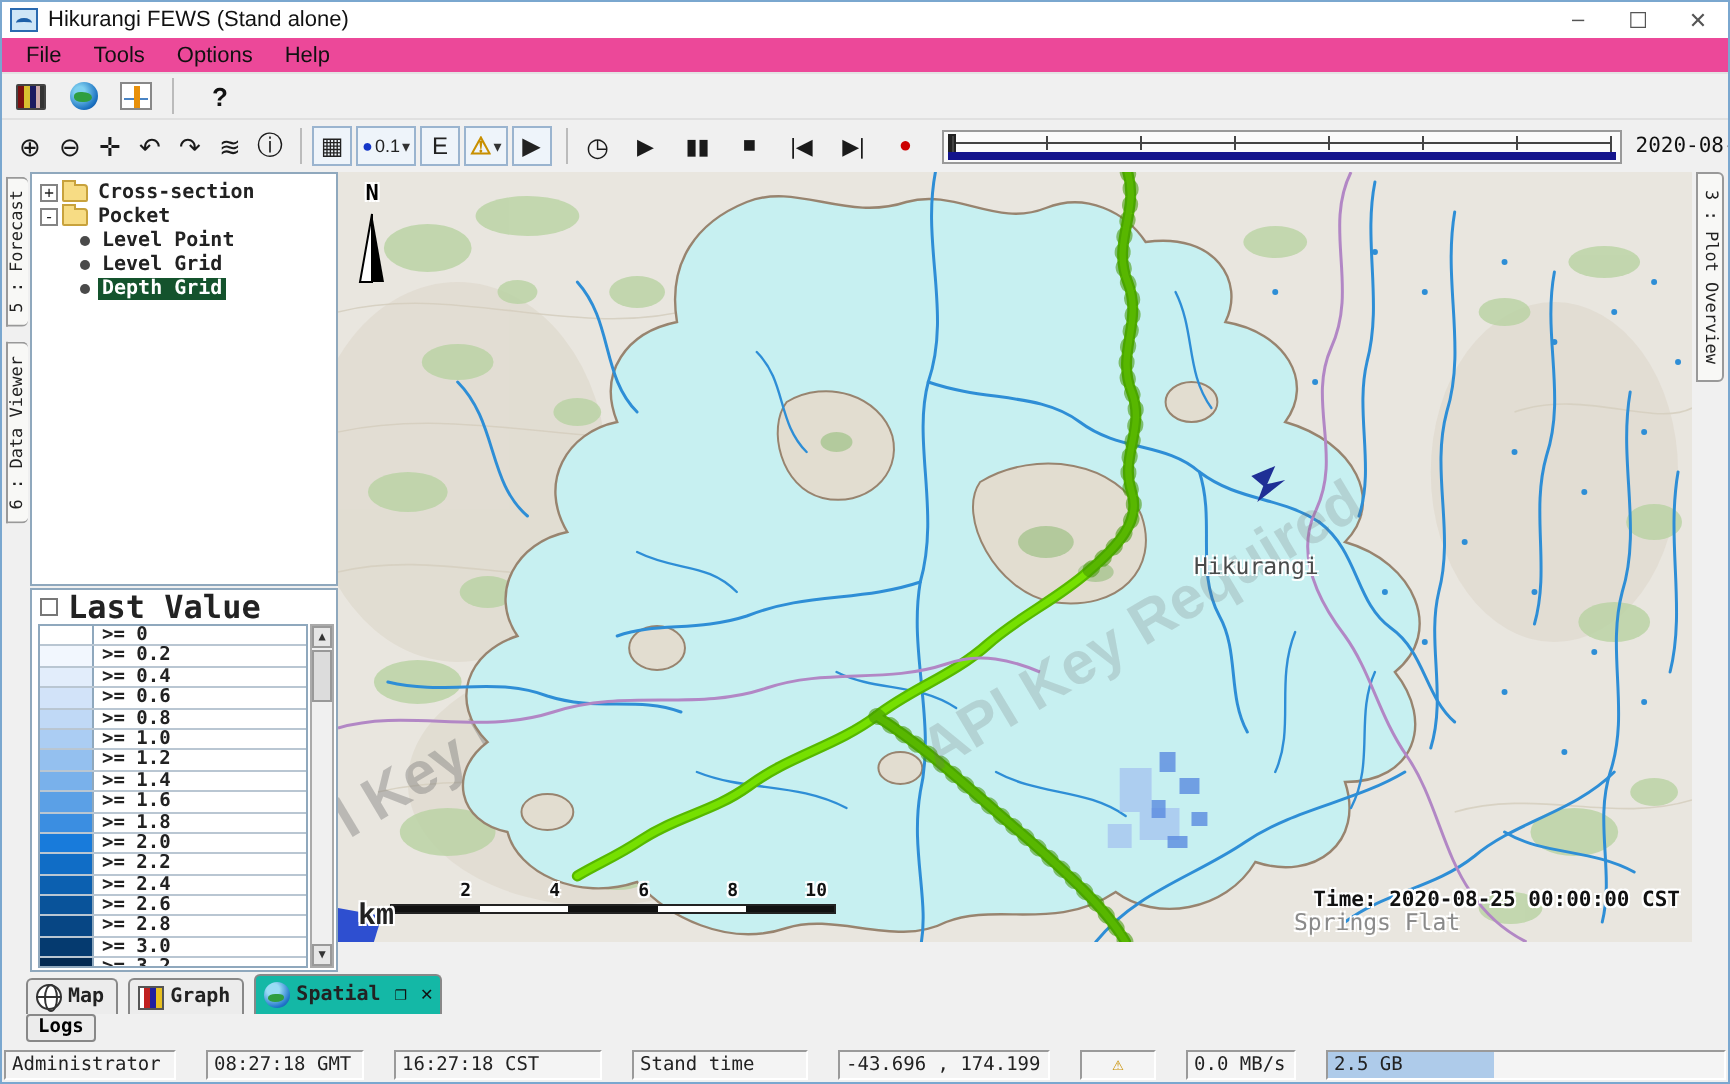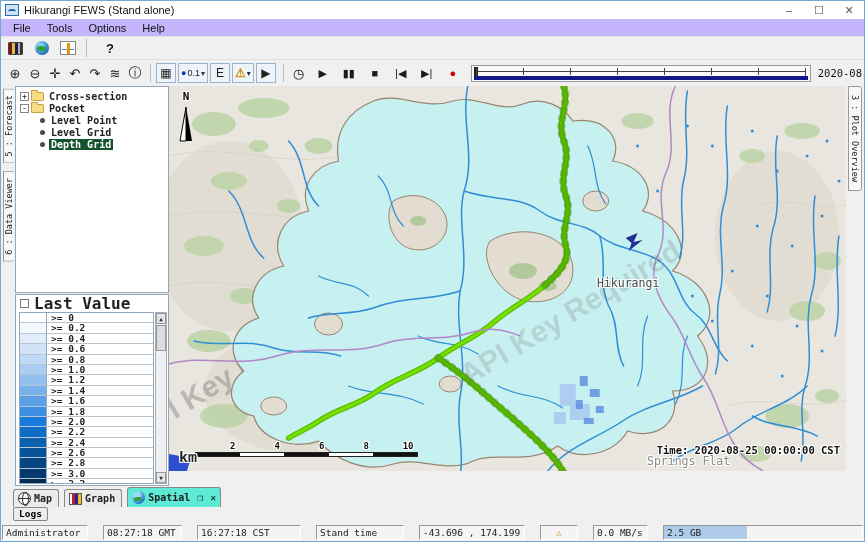--- a/index.html
+++ b/index.html
@@ -9,21 +9,21 @@
 
   
   .titlebar { height:18px; background:#ffffff; display:flex; align-items:center; padding-left:4px; flex:0 0 auto; }
   .app-icon { width:14px; height:12px; border:1px solid #2a6ab0; background:#cfe6f7; margin-right:5px; position:relative; }
   .app-icon::after { content:""; position:absolute; left:2px; top:4px; width:8px; height:3px; border-top:2px solid #1d5fa8; border-radius:50%; }
   .title-text { font-size:11px; color:#111; }
   .win-controls { margin-left:auto; display:flex; height:18px; }
   .win-btn { width:30px; height:18px; display:flex; align-items:center; justify-content:center; font-size:11px; color:#555; }
 
   
-  .menubar { height:18px; background:#c4b5fd; display:flex; align-items:center; padding-left:4px; border-bottom:1px solid #e3e3e3; flex:0 0 auto; }
+  .menubar { height:18px; background:#ec4899; display:flex; align-items:center; padding-left:4px; border-bottom:1px solid #e3e3e3; flex:0 0 auto; }
   .menu-item { padding:1px 8px; font-size:11px; color:#111; }
 
   
   .tb1 { height:22px; display:flex; align-items:center; padding-left:4px; background:#f0f0f0; flex:0 0 auto; }
   .tb2 { height:27px; display:flex; align-items:center; padding:0 2px 0 4px; background:#f0f0f0; border-top:1px solid #e0e0e0; flex:0 0 auto; }
   .sep { width:1px; height:18px; background:#bbb; margin:0 5px; flex:0 0 auto; }
   .tbtn { width:20px; height:20px; display:flex; align-items:center; justify-content:center; font-size:13px; color:#1a1a1a; flex:0 0 auto; }
   .tbtn.small { font-size:11px; }
   .vbtn { height:20px; min-width:20px; display:flex; align-items:center; justify-content:center; border:1px solid #9ab4cf; background:#eef4fa; margin-right:2px; font-size:12px; padding:0 2px; flex:0 0 auto; }
   .caret { font-size:8px; color:#333; margin-left:1px; }
@@ -88,21 +88,21 @@
   .scale-nums { display:flex; font-size:9px; font-weight:bold; color:#111; padding-left:14px; }
   .scale-nums span { width:44.5px; text-align:right; }
   .scale-bar { margin-left:18px; margin-top:1px; width:223px; height:5px; border:1px solid #222; display:flex; background:#fff; }
   .scale-seg { flex:1; }
   .scale-seg:nth-child(odd) { background:#111; }
   .scale-unit { position:absolute; left:2px; top:9px; font-size:15px; font-weight:bold;font-family:Liberation Mono, monospace; }
 
   
   .tabsrow { height:21px; display:flex; align-items:flex-end; padding-left:12px; gap:5px; background:#f0f0f0; flex:0 0 auto; }
   .btab { display:flex; align-items:center; gap:3px; border:1px solid #888; border-bottom:none; border-radius:3px 3px 0 0; background:#ececec; padding:2px 6px 2px 4px; font-family:"DejaVu Sans Mono", monospace; font-size:10px; font-weight:bold; height:18px; }
-  .btab.active { background:#5eead4; height:20px; padding-right:4px; }
+  .btab.active { background:#14b8a6; height:20px; padding-right:4px; }
   .tab-ctl { font-size:10px; margin-left:4px; color:#111; font-weight:bold; }
   .icon-wireglobe { width:13px; height:13px; border:1.2px solid #333; border-radius:50%; position:relative; background:#fff; }
   .icon-wireglobe::before { content:""; position:absolute; left:3px; top:-1px; width:5px; height:12px; border:1px solid #333; border-radius:50%; }
   .icon-wireglobe::after { content:""; position:absolute; left:-1px; top:5px; width:12px; height:1px; background:#333; }
   .icon-bars { width:13px; height:12px; border:1px solid #555; background:linear-gradient(90deg,#fff 0 2px,#c02020 2px 5px,#2020a0 5px 8px,#e8c020 8px 11px,#fff 11px); }
   .icon-globe2 { width:13px; height:13px; border-radius:50%; background:radial-gradient(circle at 35% 30%, #9adcf5 0 25%, #2277cc 70%, #114488); position:relative; }
   .icon-globe2::after { content:""; position:absolute; left:2px; top:6px; width:8px; height:4px; background:#2f9e40; border-radius:50% 40% 60% 50%; }
   .logsrow { height:17px; padding-left:12px; background:#f0f0f0; display:flex; align-items:flex-start; flex:0 0 auto; }
   .logs-btn { border:1px solid #888; border-radius:2px; background:#ececec; font-family:"DejaVu Sans Mono", monospace; font-size:9.5px; font-weight:bold; padding:0 5px; height:14px; line-height:12px; }
 

